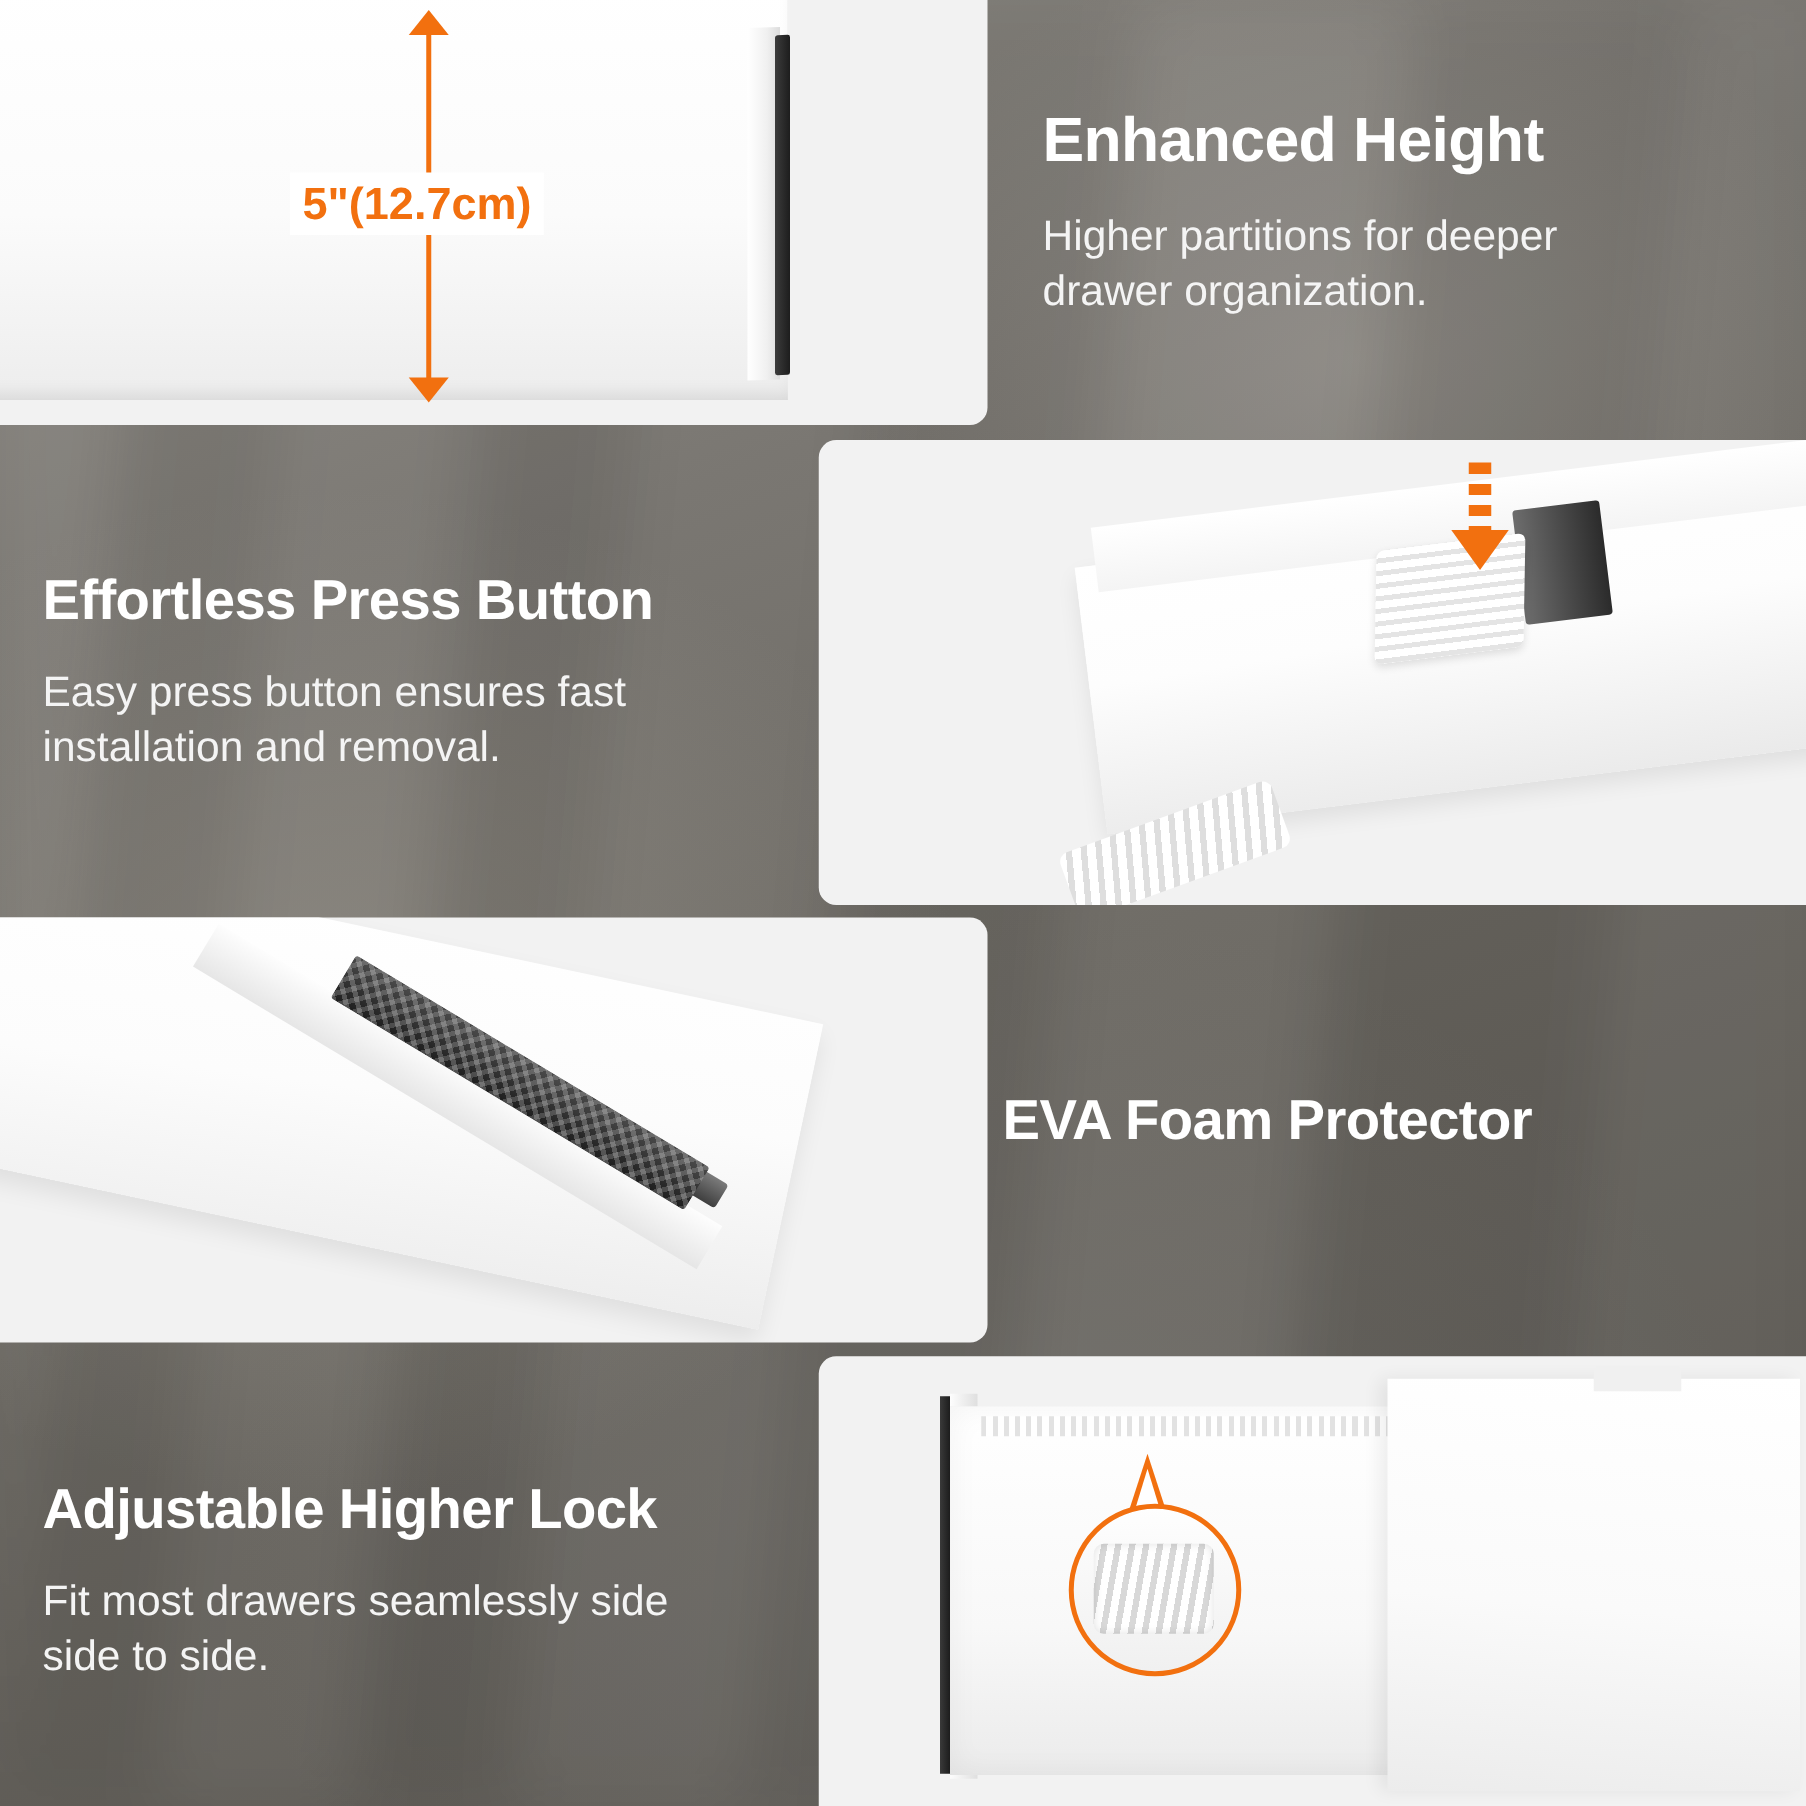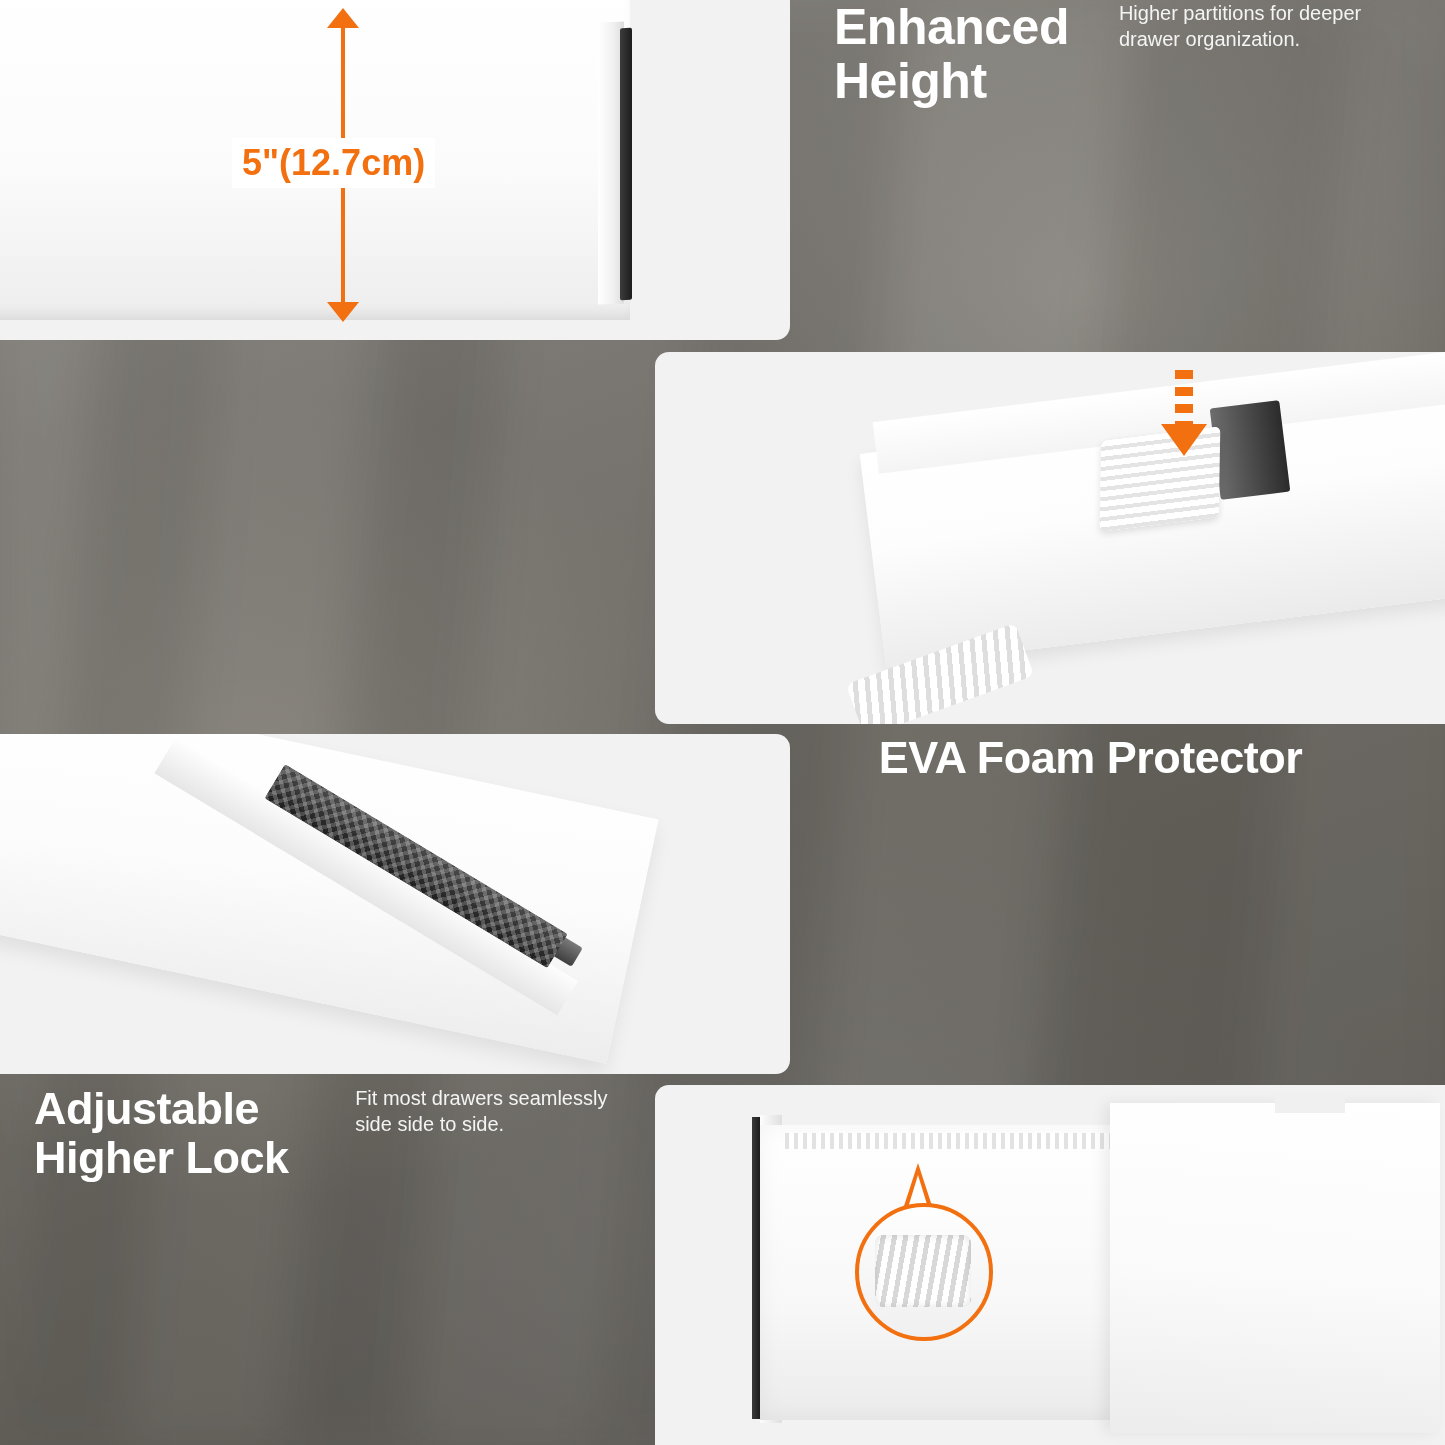--- a/index.html
+++ b/index.html
@@ -46,37 +46,37 @@
     position: absolute;
     overflow: hidden;
   }
   .img-panel {
     background: #f2f2f2;
   }
 
   
   .text-panel {
     display: flex;
-    flex-direction: row;
+    flex-direction: column;
     justify-content: center;
     padding: 0 34px;
     box-sizing: border-box;
     gap: 12px;
   }
   .headline {
     color: #ffffff;
     font-size: 45px;
     font-weight: bold;
     letter-spacing: -0.5px;
     line-height: 1.08;
     margin: 0 0 16px 0;
   }
   .subline {
     color: #f4f4f4;
-    font-size: 20px;
+    font-size: 34px;
     line-height: 1.3;
     margin: 0;
     max-width: 520px;
   }
 
   
   #p1 { left: 0; top: 0; width: 790px; height: 340px; border-bottom-right-radius: 14px; }
   #p1 .board {
     position: absolute;
     left: -30px; top: -10px;
@@ -326,20 +326,24 @@
     <div class="dim-line"></div>
     <div class="dim-arrow down"></div>
     <div class="dim-label">5"(12.7cm)</div>
   </div>
 
   <div class="panel text-panel" id="t1">
     <h2 class="headline">Enhanced Height</h2>
     <p class="subline">Higher partitions for deeper drawer organization.</p>
   </div>
 
+  <div class="panel text-panel" id="t2">
+    <h2 class="headline">Effortless Press Button</h2>
+    <p class="subline">Easy press button ensures fast installation and removal.</p>
+  </div>
 
   <div class="panel img-panel" id="p2">
     <div class="bar"></div>
     <div class="bar-top"></div>
     <div class="slot"></div>
     <div class="btn"></div>
     <div class="teeth"></div>
     <div class="arrow-col"></div>
     <div class="arrow-head"></div>
   </div>

